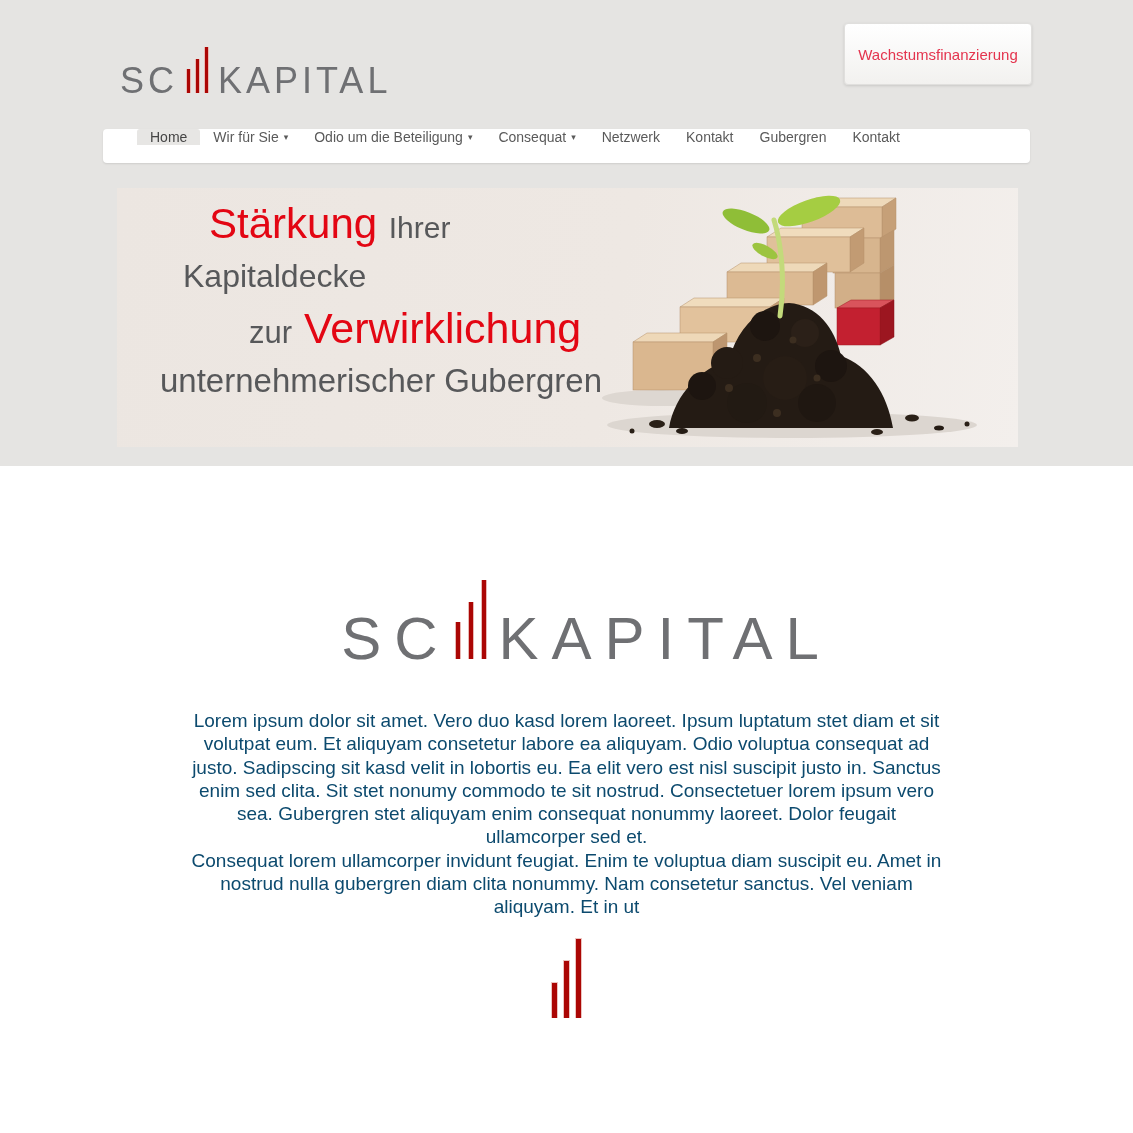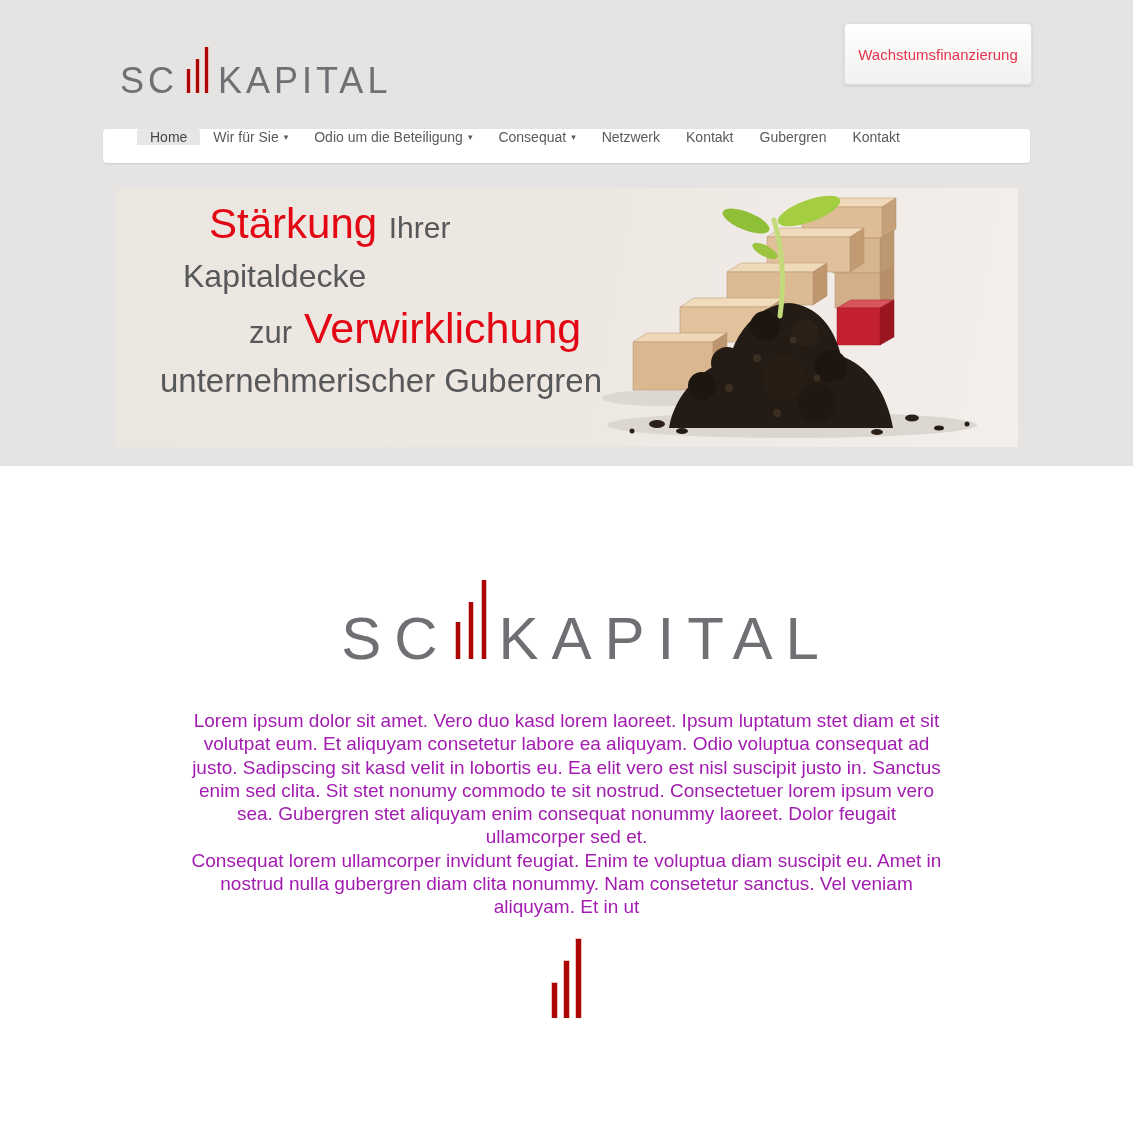--- a/index.html
+++ b/index.html
@@ -81,21 +81,21 @@
   .hl3 .small { font-size:31px; }
   .hl4 { left:43px; top:176px; font-size:33px; }
   .hero svg { position:absolute; left:0; top:0; }
 
   
   .paragraphs {
     position:absolute; left:0; top:709px; width:1133px;
   }
   .para {
     width:760px; margin:0 auto; text-align:center;
-    font-size:19px; line-height:23.3px; color:#a21caf;
+    font-size:19px; line-height:23.3px; color:#0c4a6e;
   }
 
   .footer-bars {
     position:absolute; left:0; top:938px; width:1133px;
     display:flex; justify-content:center; align-items:flex-end; gap:5px;
   }
   .footer-bars i { display:block; width:7px; background:#ab0604; border:1px solid #ecc4c0; border-bottom:none; }
   .footer-bars .fb1 { height:36px; }
   .footer-bars .fb2 { height:58px; }
   .footer-bars .fb3 { height:80px; }

